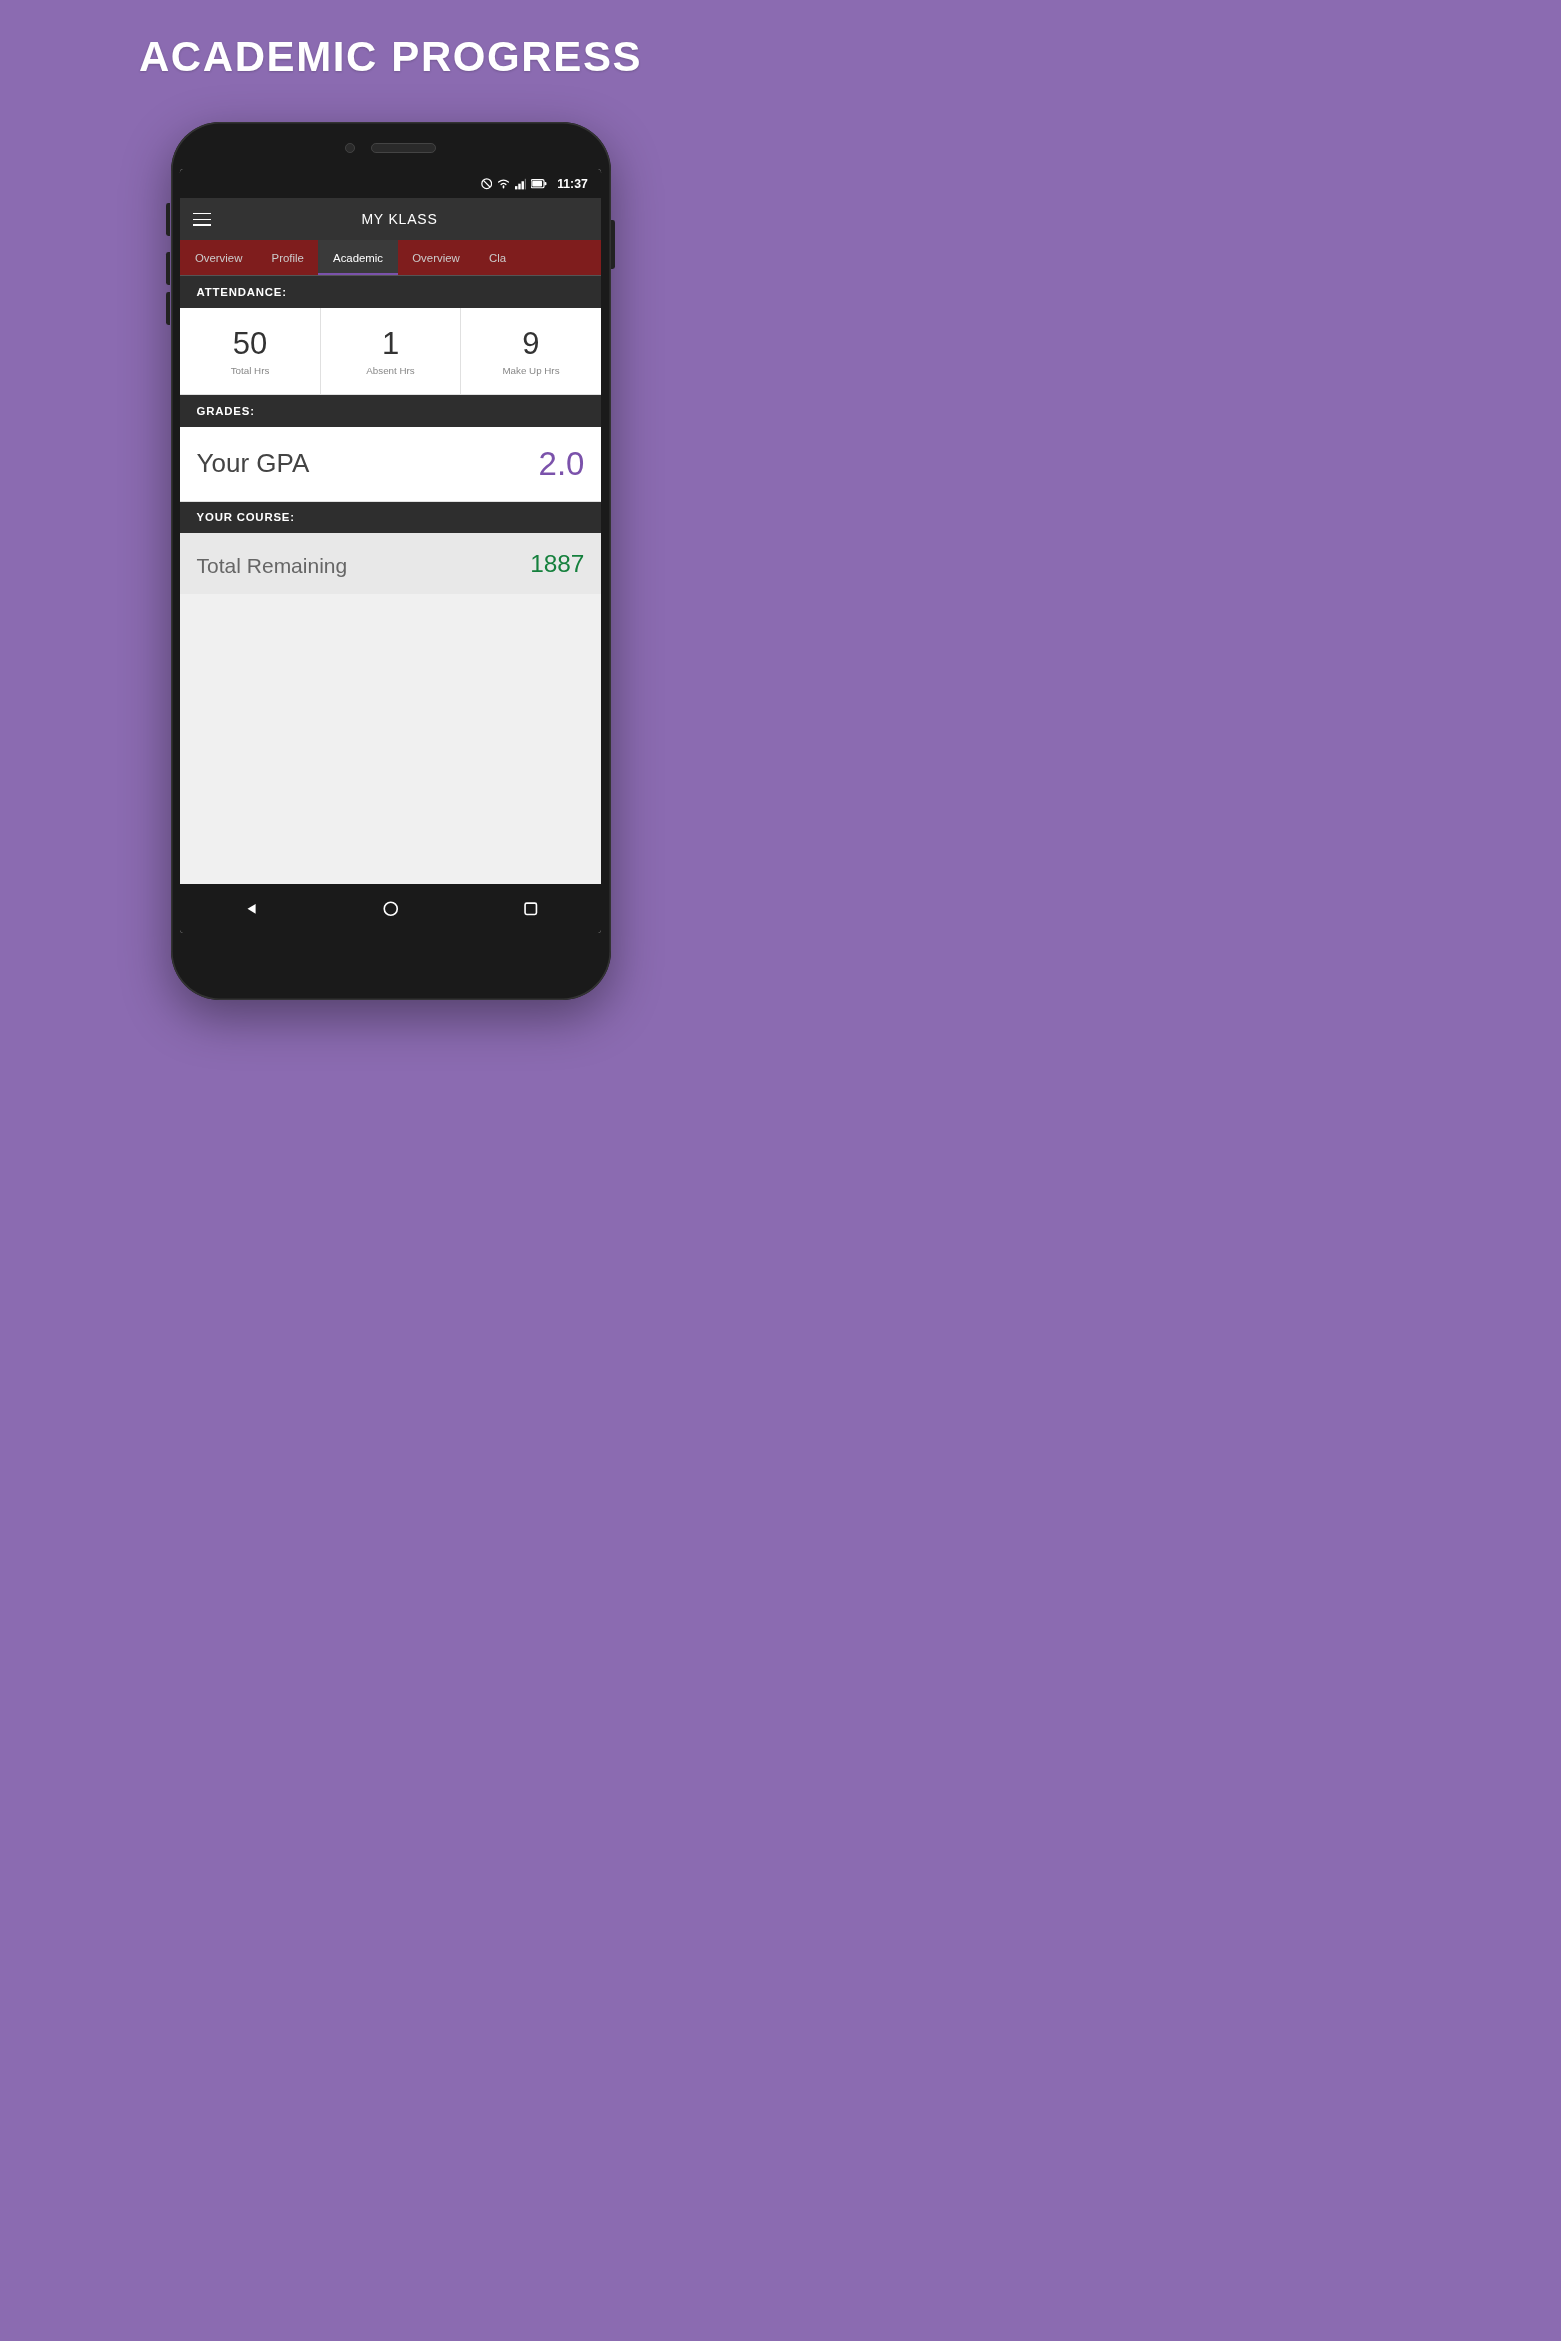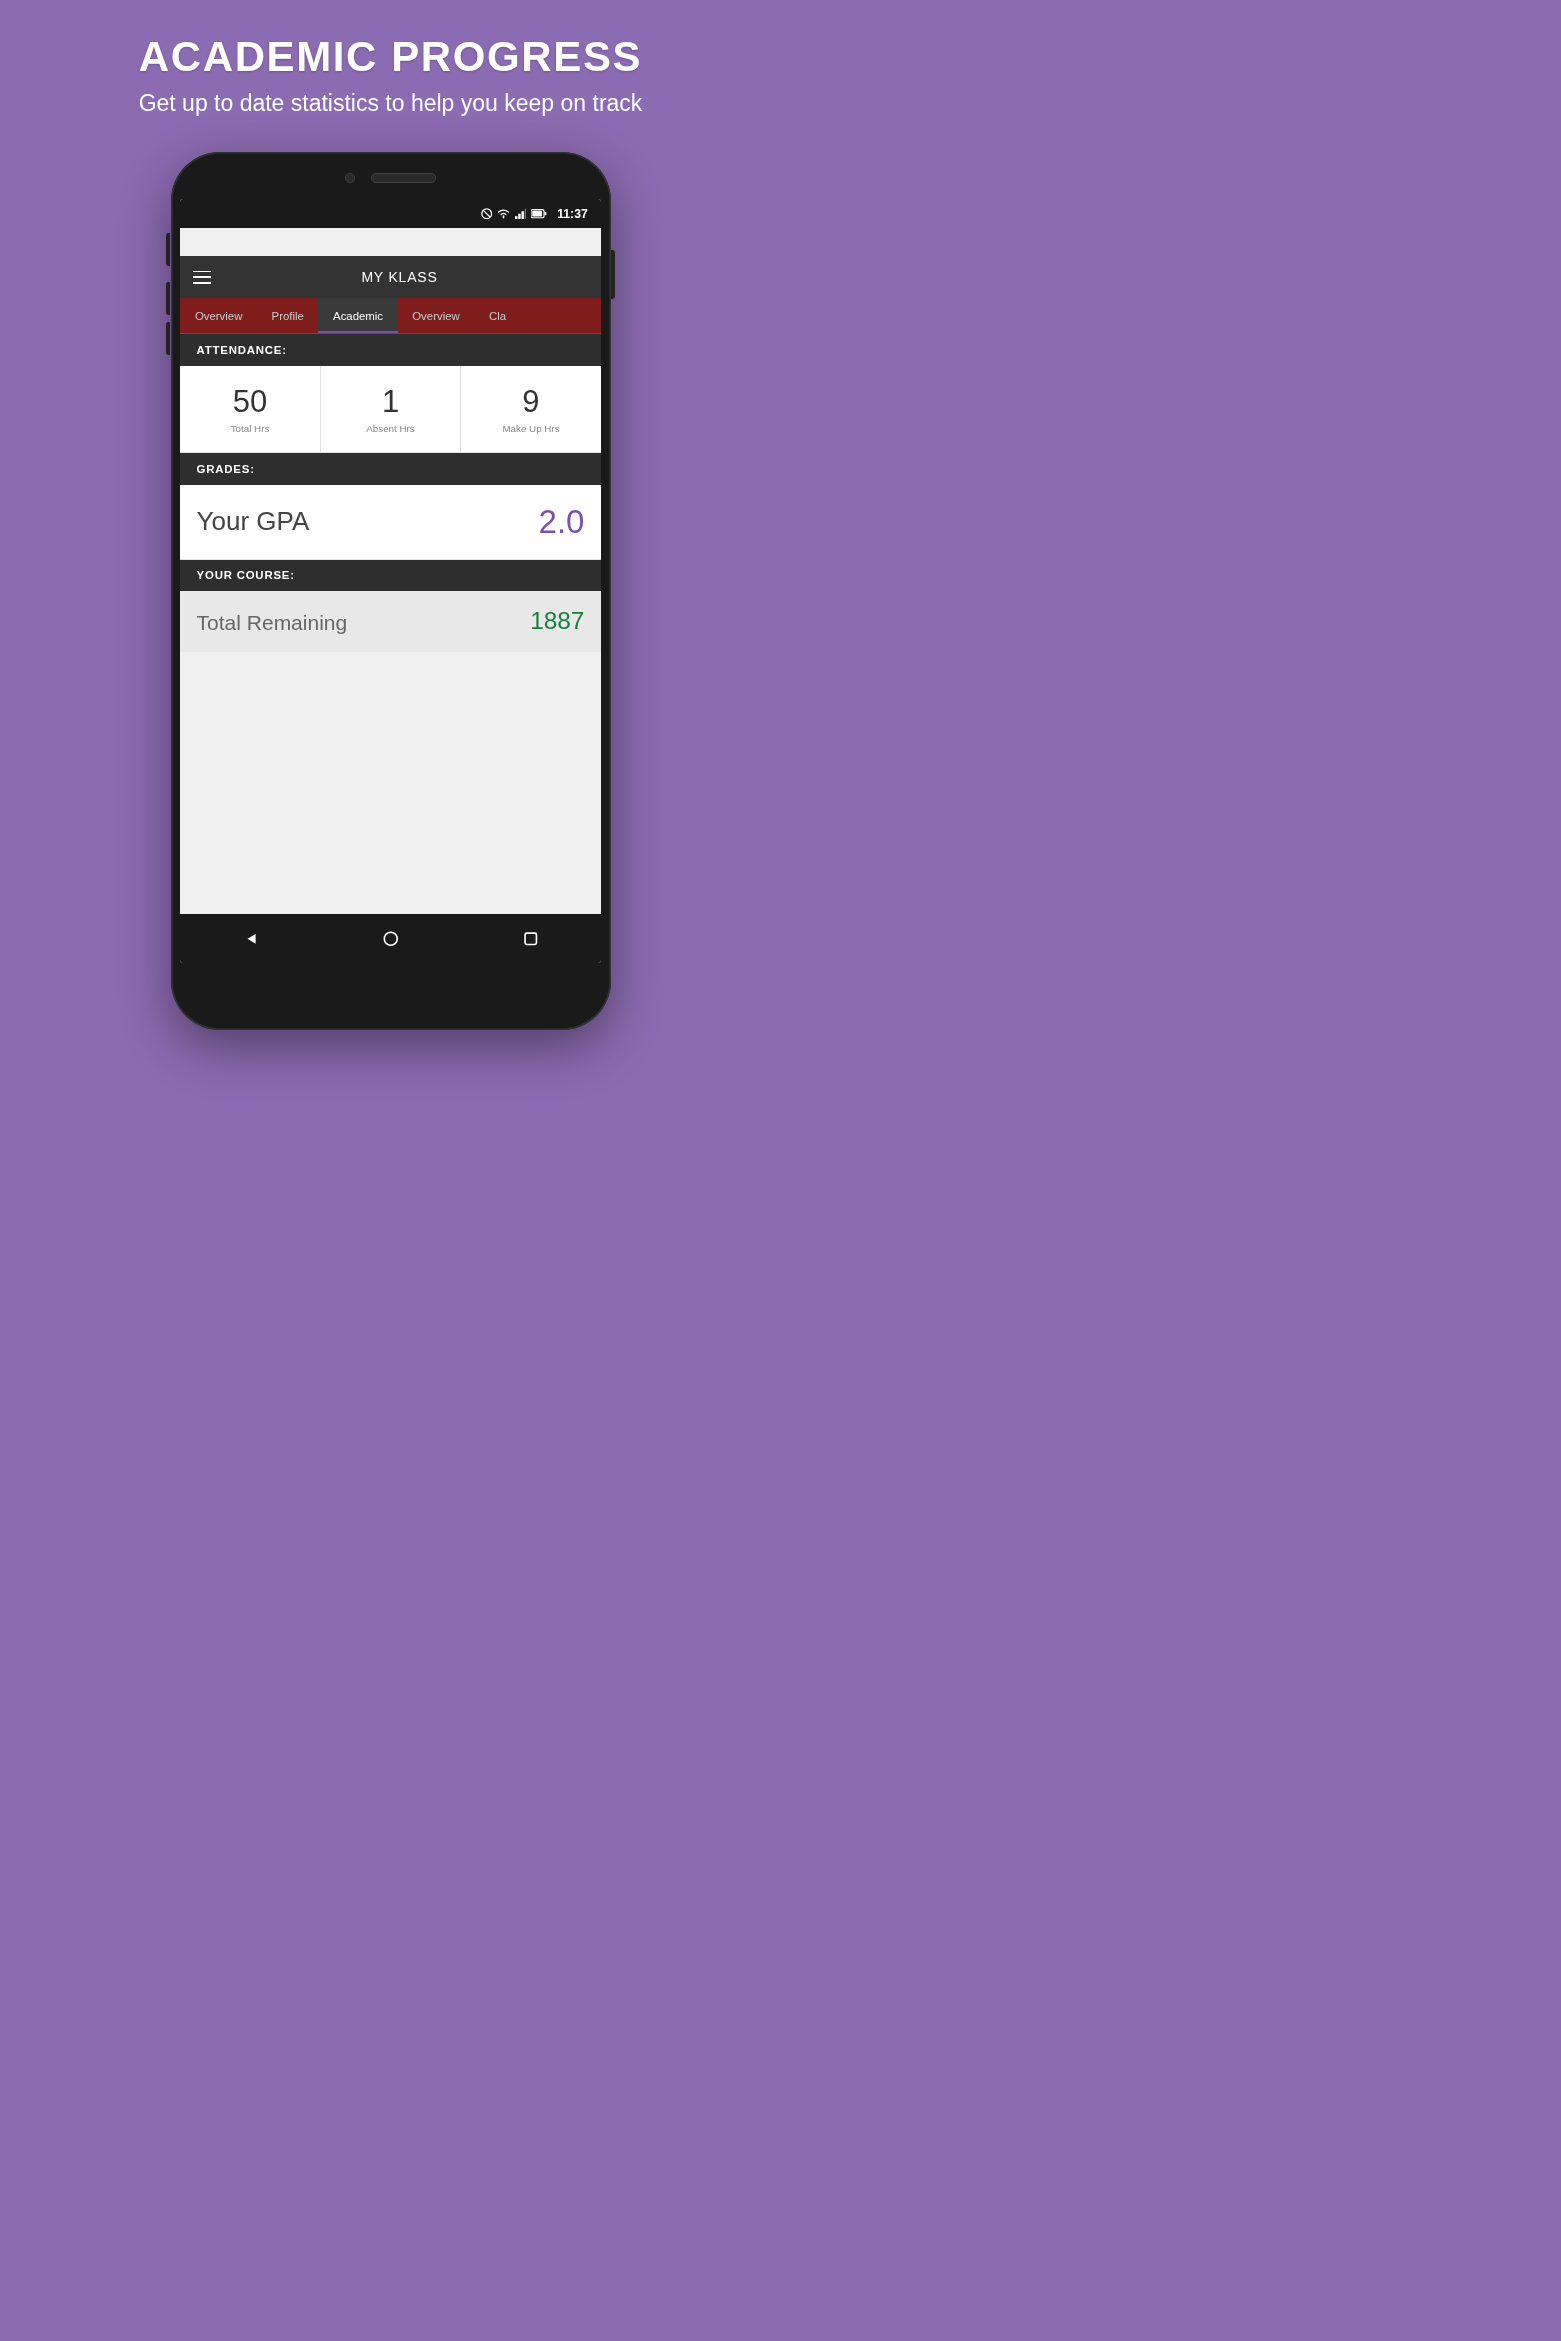--- a/index.html
+++ b/index.html
@@ -112,21 +112,20 @@
     }
 
     
     .app-bar {
       background: #333333;
       height: 42px;
       display: flex;
       align-items: center;
       padding: 0 13px;
       flex-shrink: 0;
-      margin-top: 28px;
     }
 
     .hamburger {
       display: flex;
       flex-direction: column;
       gap: 4.1px;
       cursor: pointer;
     }
 
     .hamburger span {
@@ -347,21 +346,20 @@
       background: #222;
       border-radius: 2.4px 0 0 2.4px;
       box-shadow: 0 49px 0 #222, 0 89px 0 #222;
     }
   </style>
 </head>
 <body>
 
 <div class="page-header">
   <div class="page-title">ACADEMIC PROGRESS</div>
-  <div class="page-subtitle">Get up to date statistics to help you keep on track</div>
 </div>
 
 <div class="phone-frame">
 
   <div class="phone-top-bar">
     <div class="phone-camera"></div>
     <div class="phone-speaker"></div>
   </div>
 
   <div class="phone-screen">

